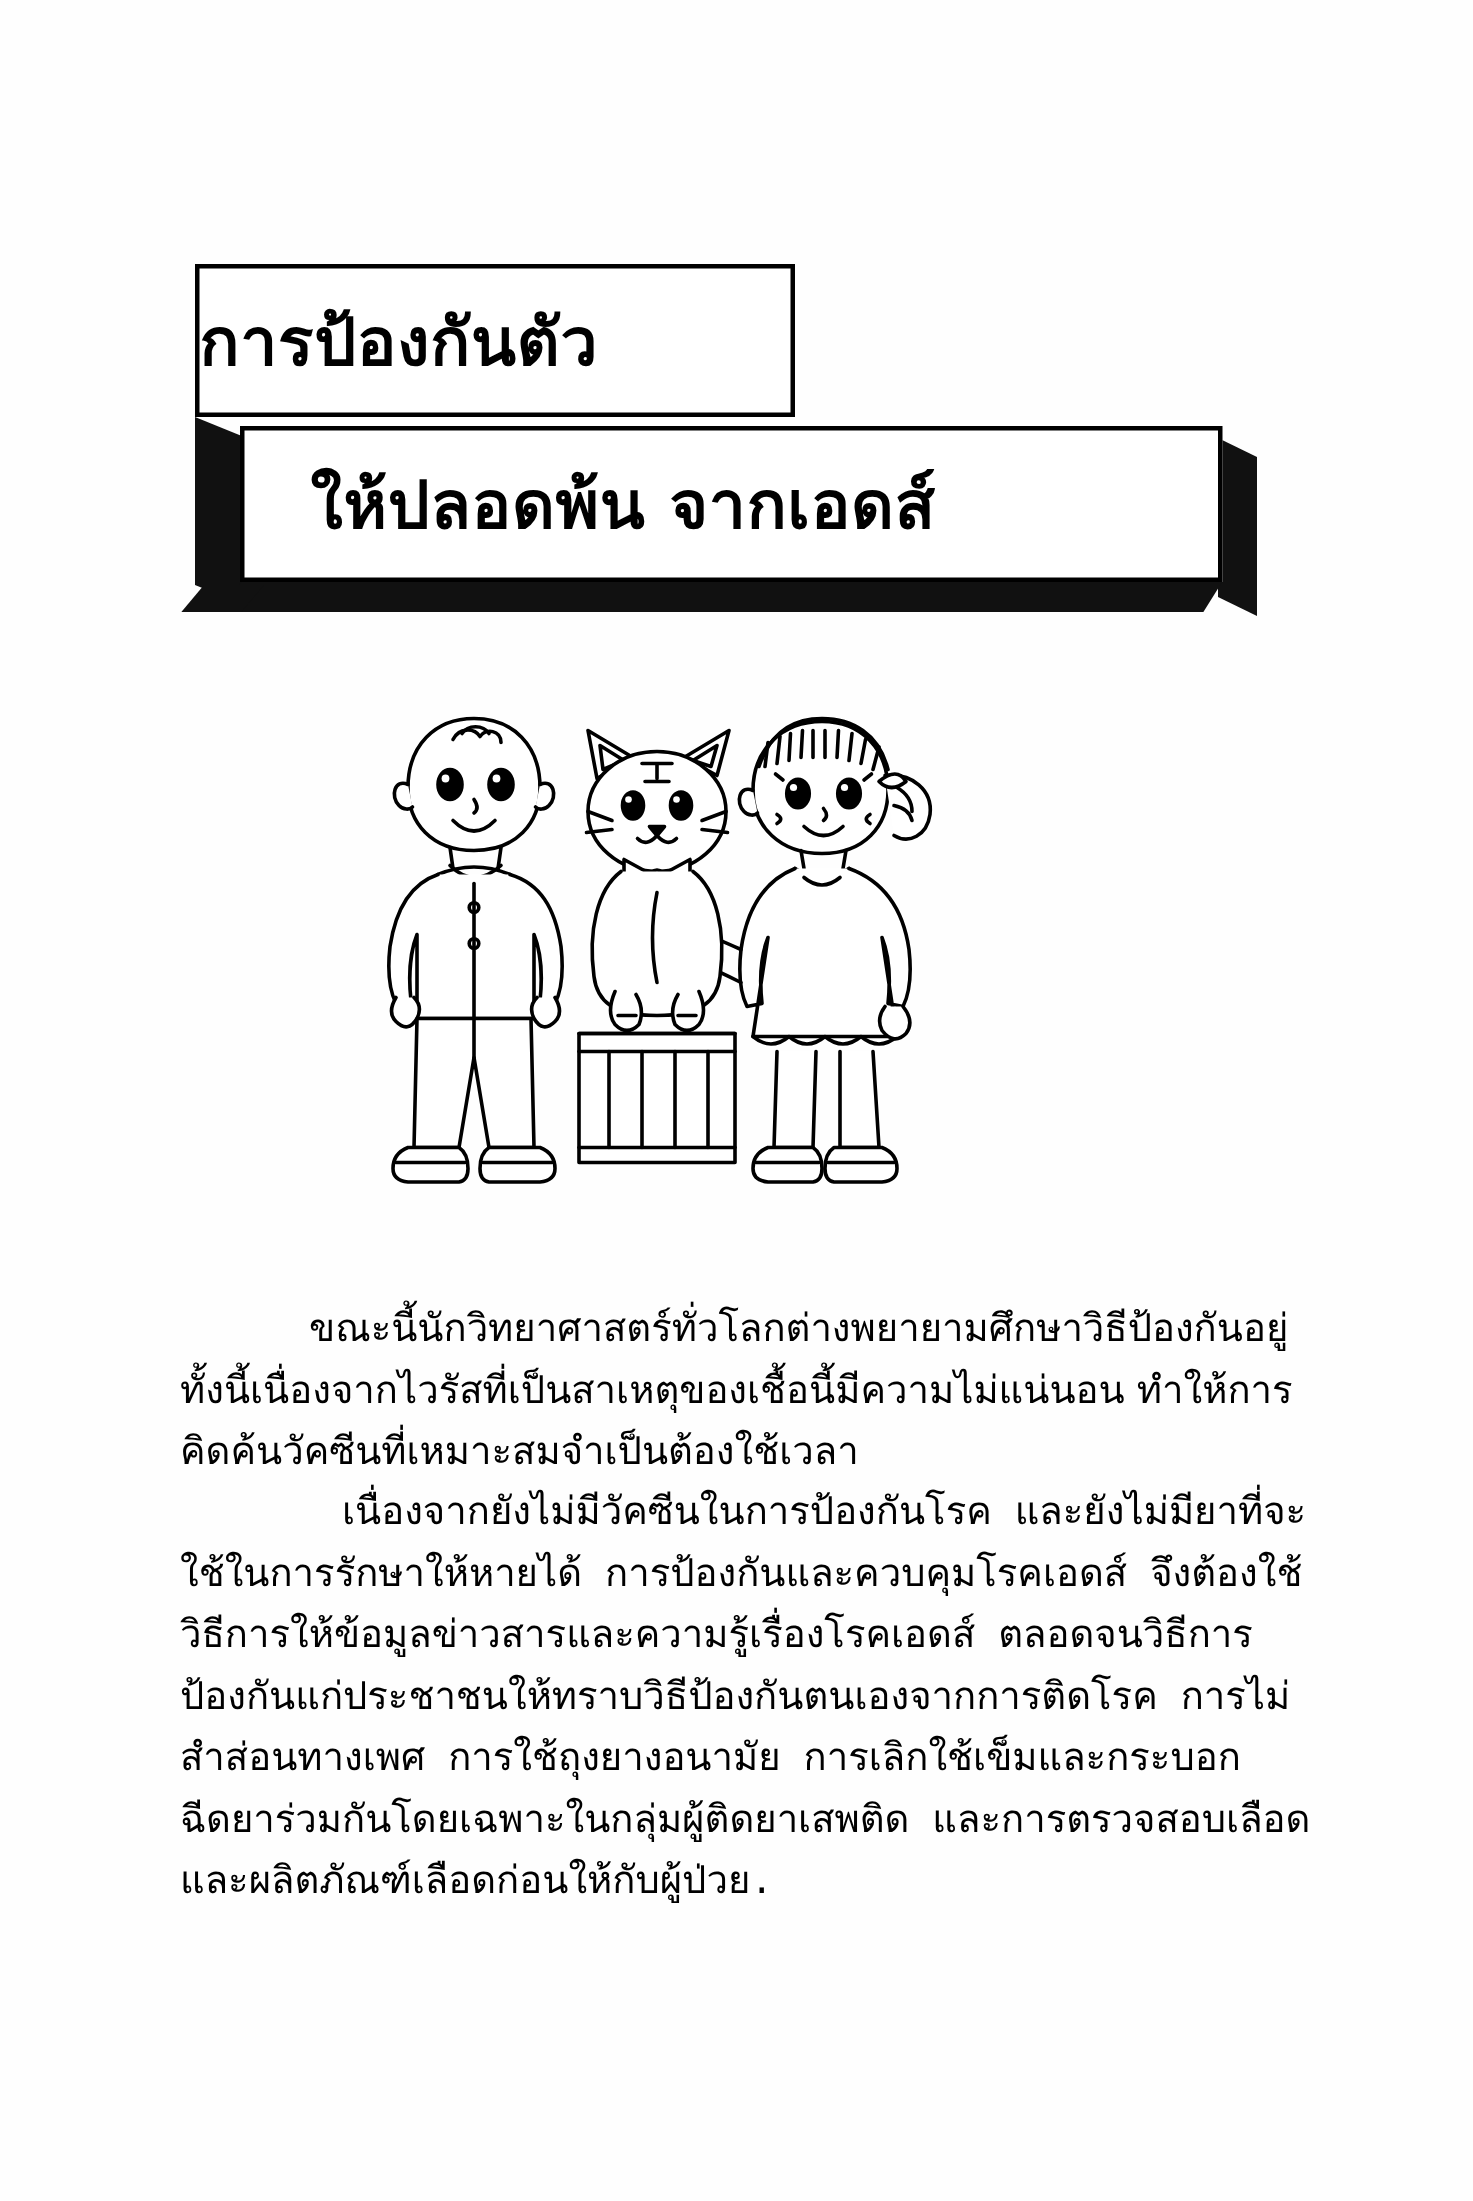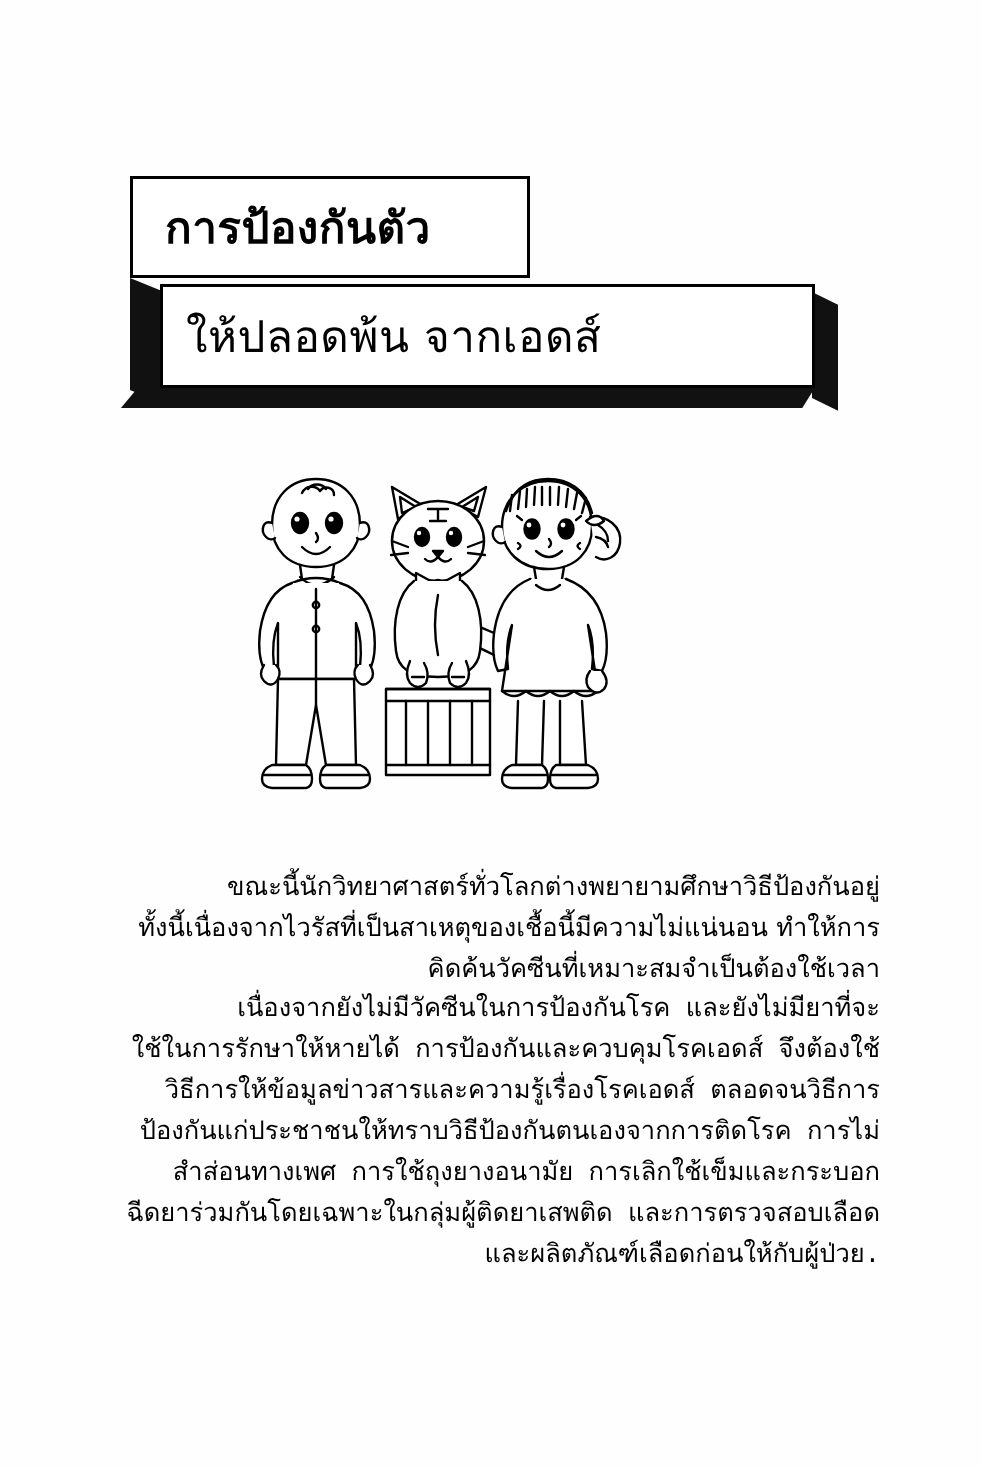--- a/index.html
+++ b/index.html
@@ -42,39 +42,38 @@
 
   .banner-1 {
     left: 10px;
     top: 8px;
     width: 400px;
     height: 102px;
     z-index: 3;
   }
 
   .banner-1 .banner-text {
-    padding-left: 32px;
     font-size: 44px;
     font-weight: 700;
     letter-spacing: 0.5px;
     white-space: nowrap;
   }
 
   .banner-2 {
     left: 40px;
     top: 116px;
     width: 655px;
     height: 104px;
     z-index: 2;
   }
 
   .banner-2 .banner-text {
-    padding-left: 23px;
+    padding-left: 44px;
     font-size: 44px;
-    font-weight: 400;
+    font-weight: 700;
     letter-spacing: 0.5px;
     white-space: nowrap;
     text-align: center;
   }
 
   
   .fold {
     position: absolute;
     background: #111111;
     z-index: 1;
@@ -131,21 +130,21 @@
     position: absolute;
     left: 120px;
     top: 866px;
     width: 760px;
     font-size: 25.5px;
     line-height: 41px;
     color: #000000;
   }
   .body-text p {
     margin: 0 0 0 0;
-    text-align: right;
+    text-align: left;
     word-spacing: 0px;
   }
   .body-text p.indent {
     text-indent: 86px;
   }
   .body-text p.indent2 {
     text-indent: 108px;
     font-family: Liberation Mono, monospace;
   }
 </style>

